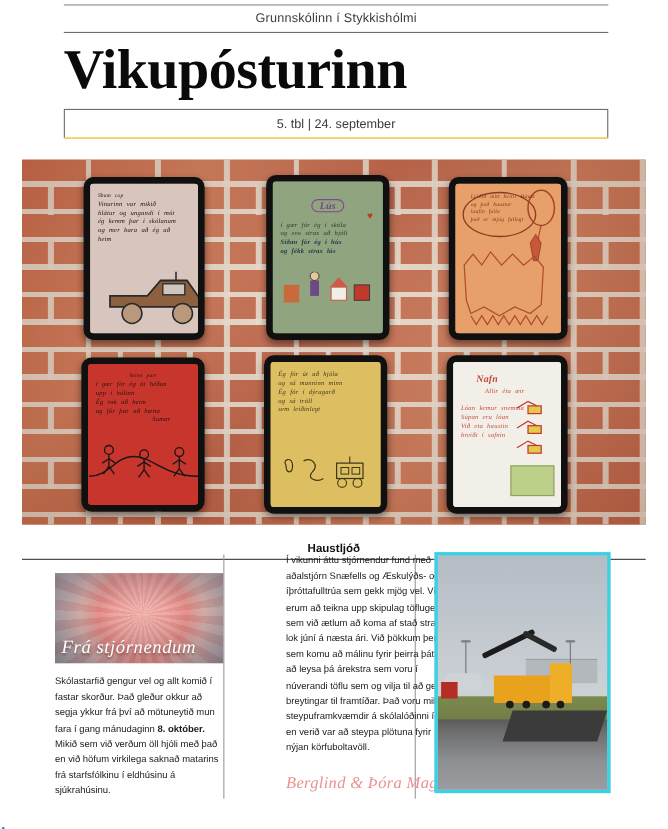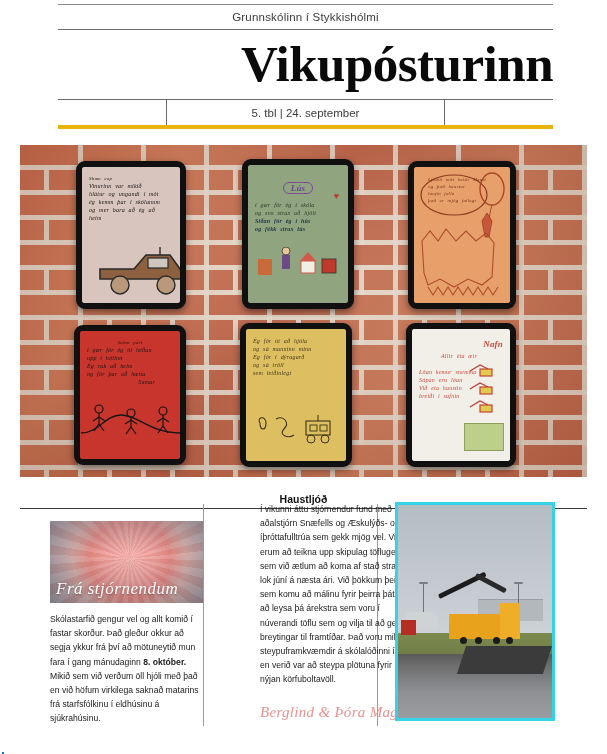--- a/index.html
+++ b/index.html
@@ -48,35 +48,36 @@
   }
   .rule.thin { background: #8a8a8a; }
   .kicker {
     text-align: center;
     font-size: 11.5px;
     color: #3b3b3b;
     letter-spacing: .2px;
     padding: 6px 0 6px;
   }
   .title {
-    text-align: right;
+    text-align: left;
     font-family: "Liberation Serif", serif;
     font-weight: bold;
     font-size: 51px;
     line-height: 62px;
     color: #0a0a0a;
     letter-spacing: -0.5px;
     padding: 3px 0 4px;
     white-space: nowrap;
   }
   .issuebar {
     display: flex;
     height: 25px;
     border-top: 1px solid #6b6b6b;
-    border-bottom: 4px solid #eab308;
+    border-bottom: 1px solid #eab308;
+    flex-direction: column;
   }
   .issuebar .cell {
     display: flex;
     align-items: center;
     justify-content: center;
     font-size: 11.5px;
     color: #3b3b3b;
   }
   .issuebar .side { width: 108px; }
   .issuebar .mid {

